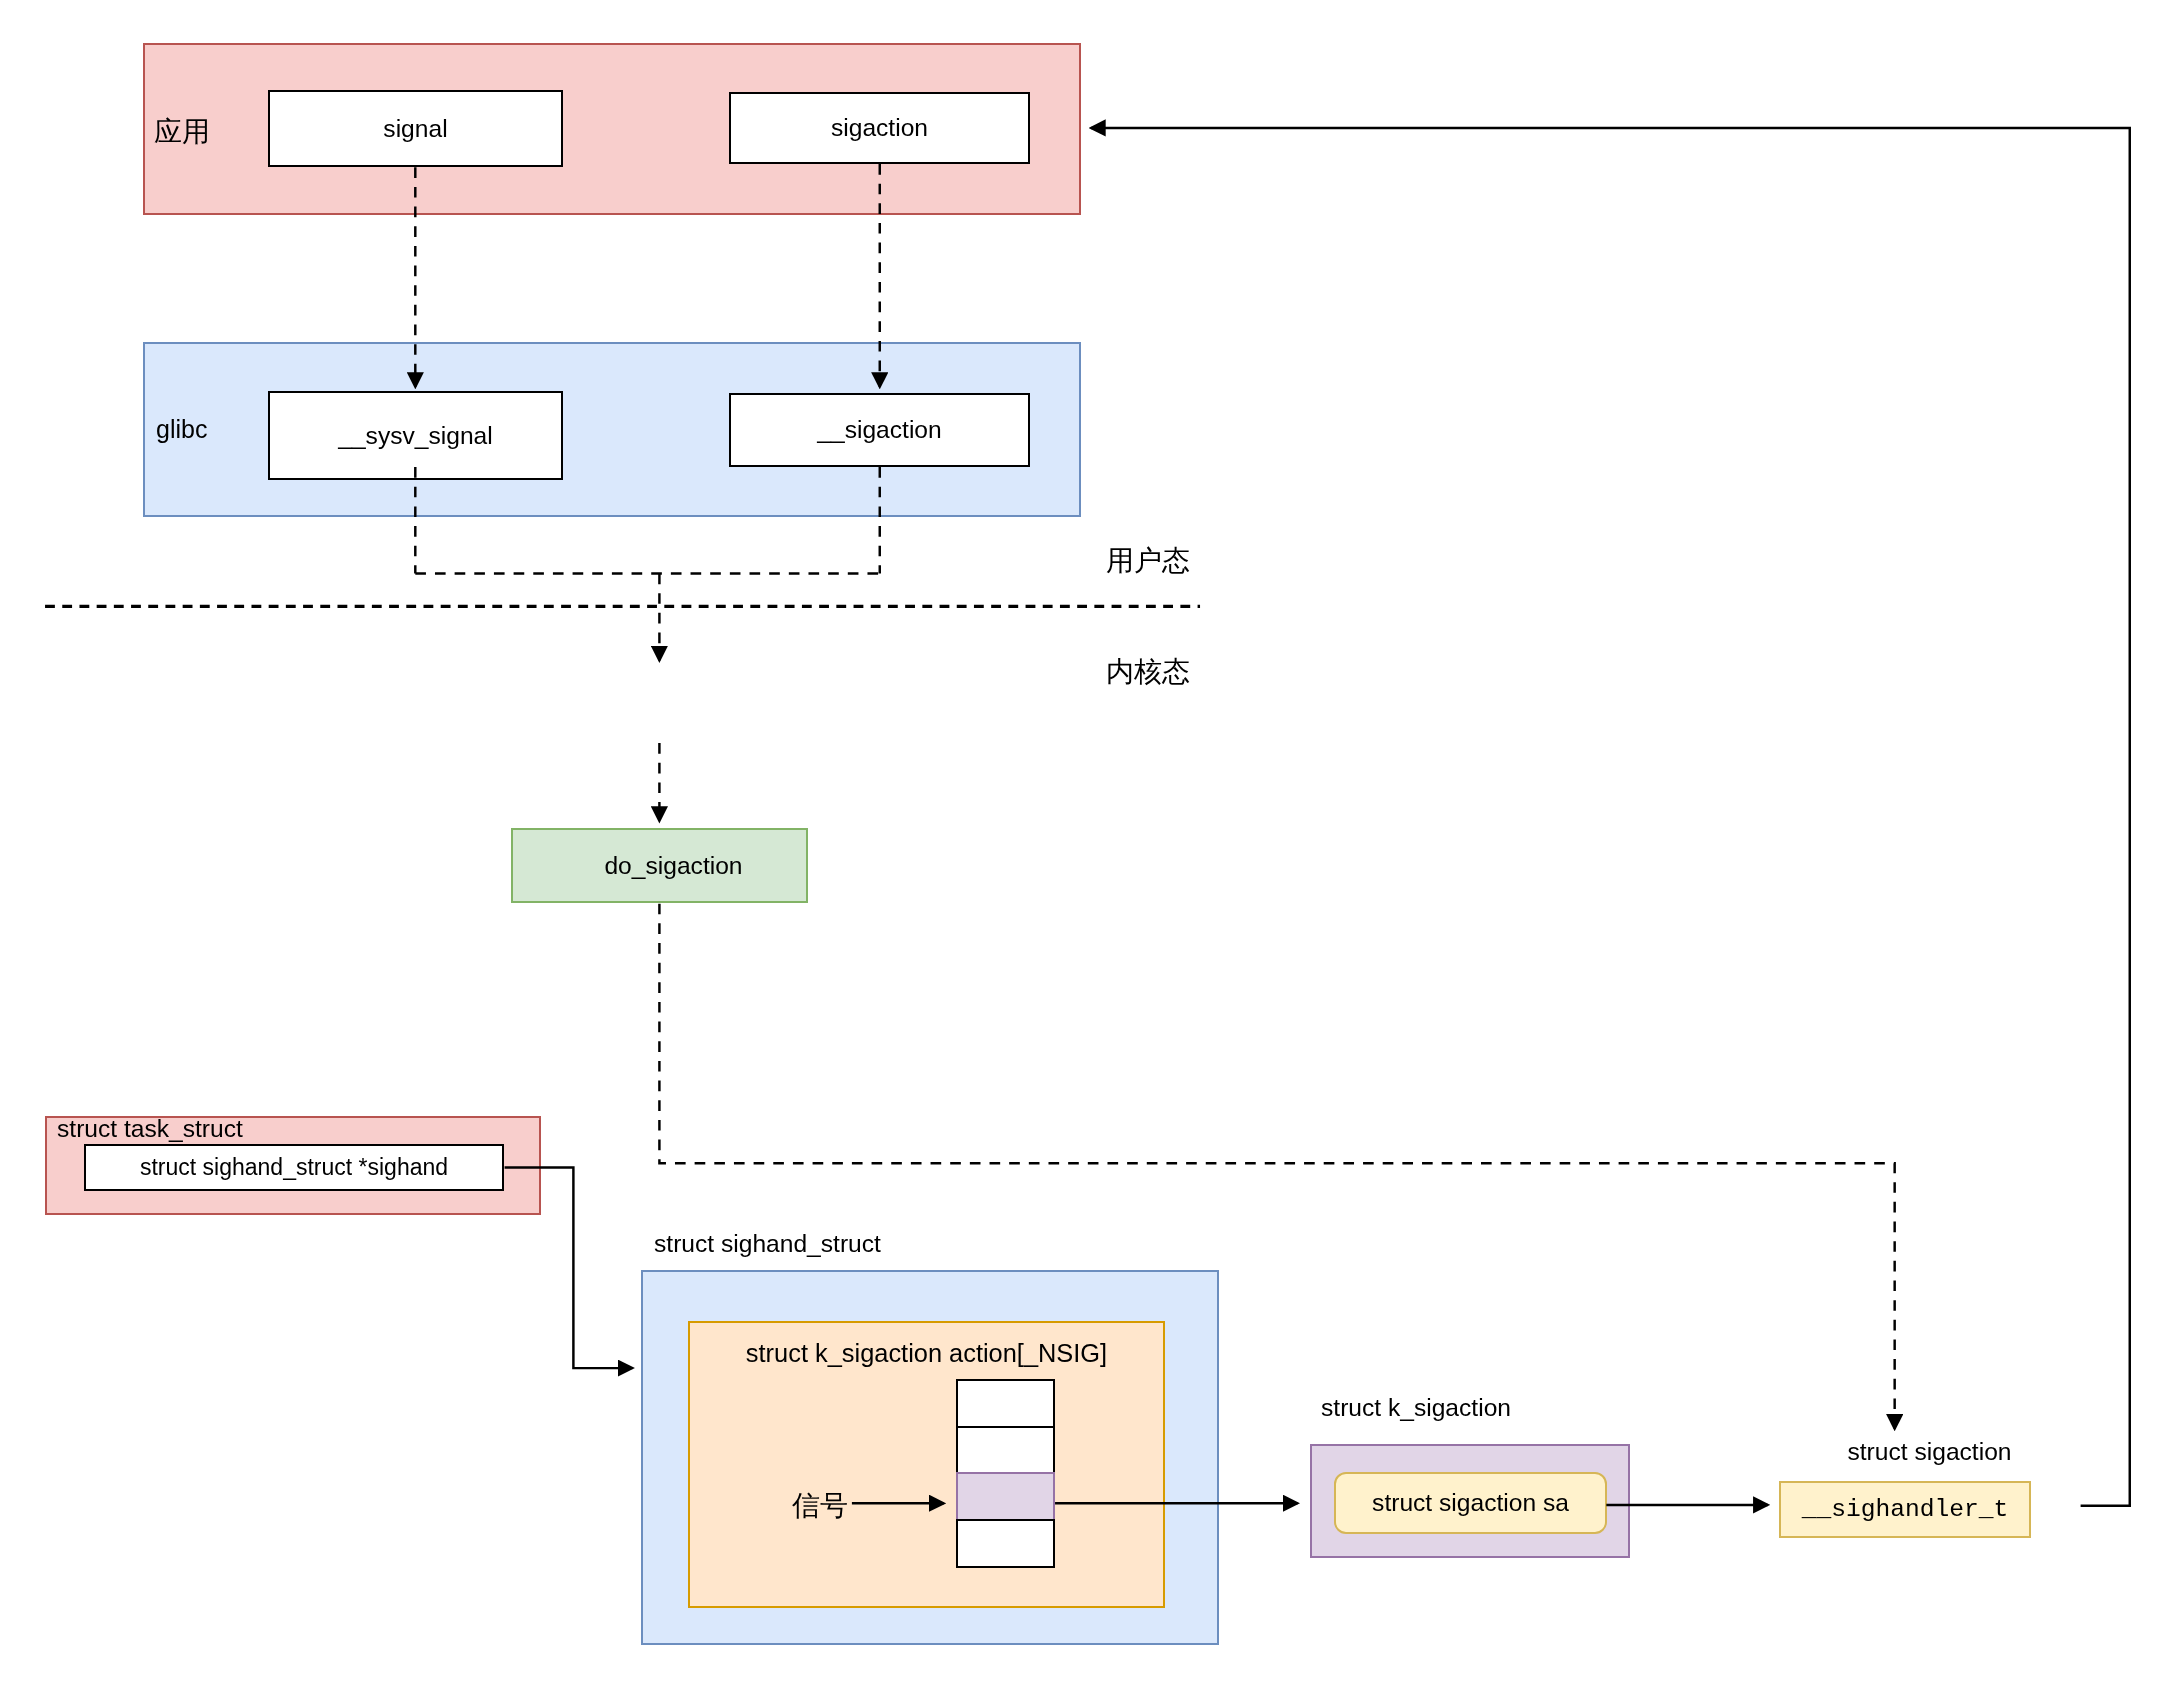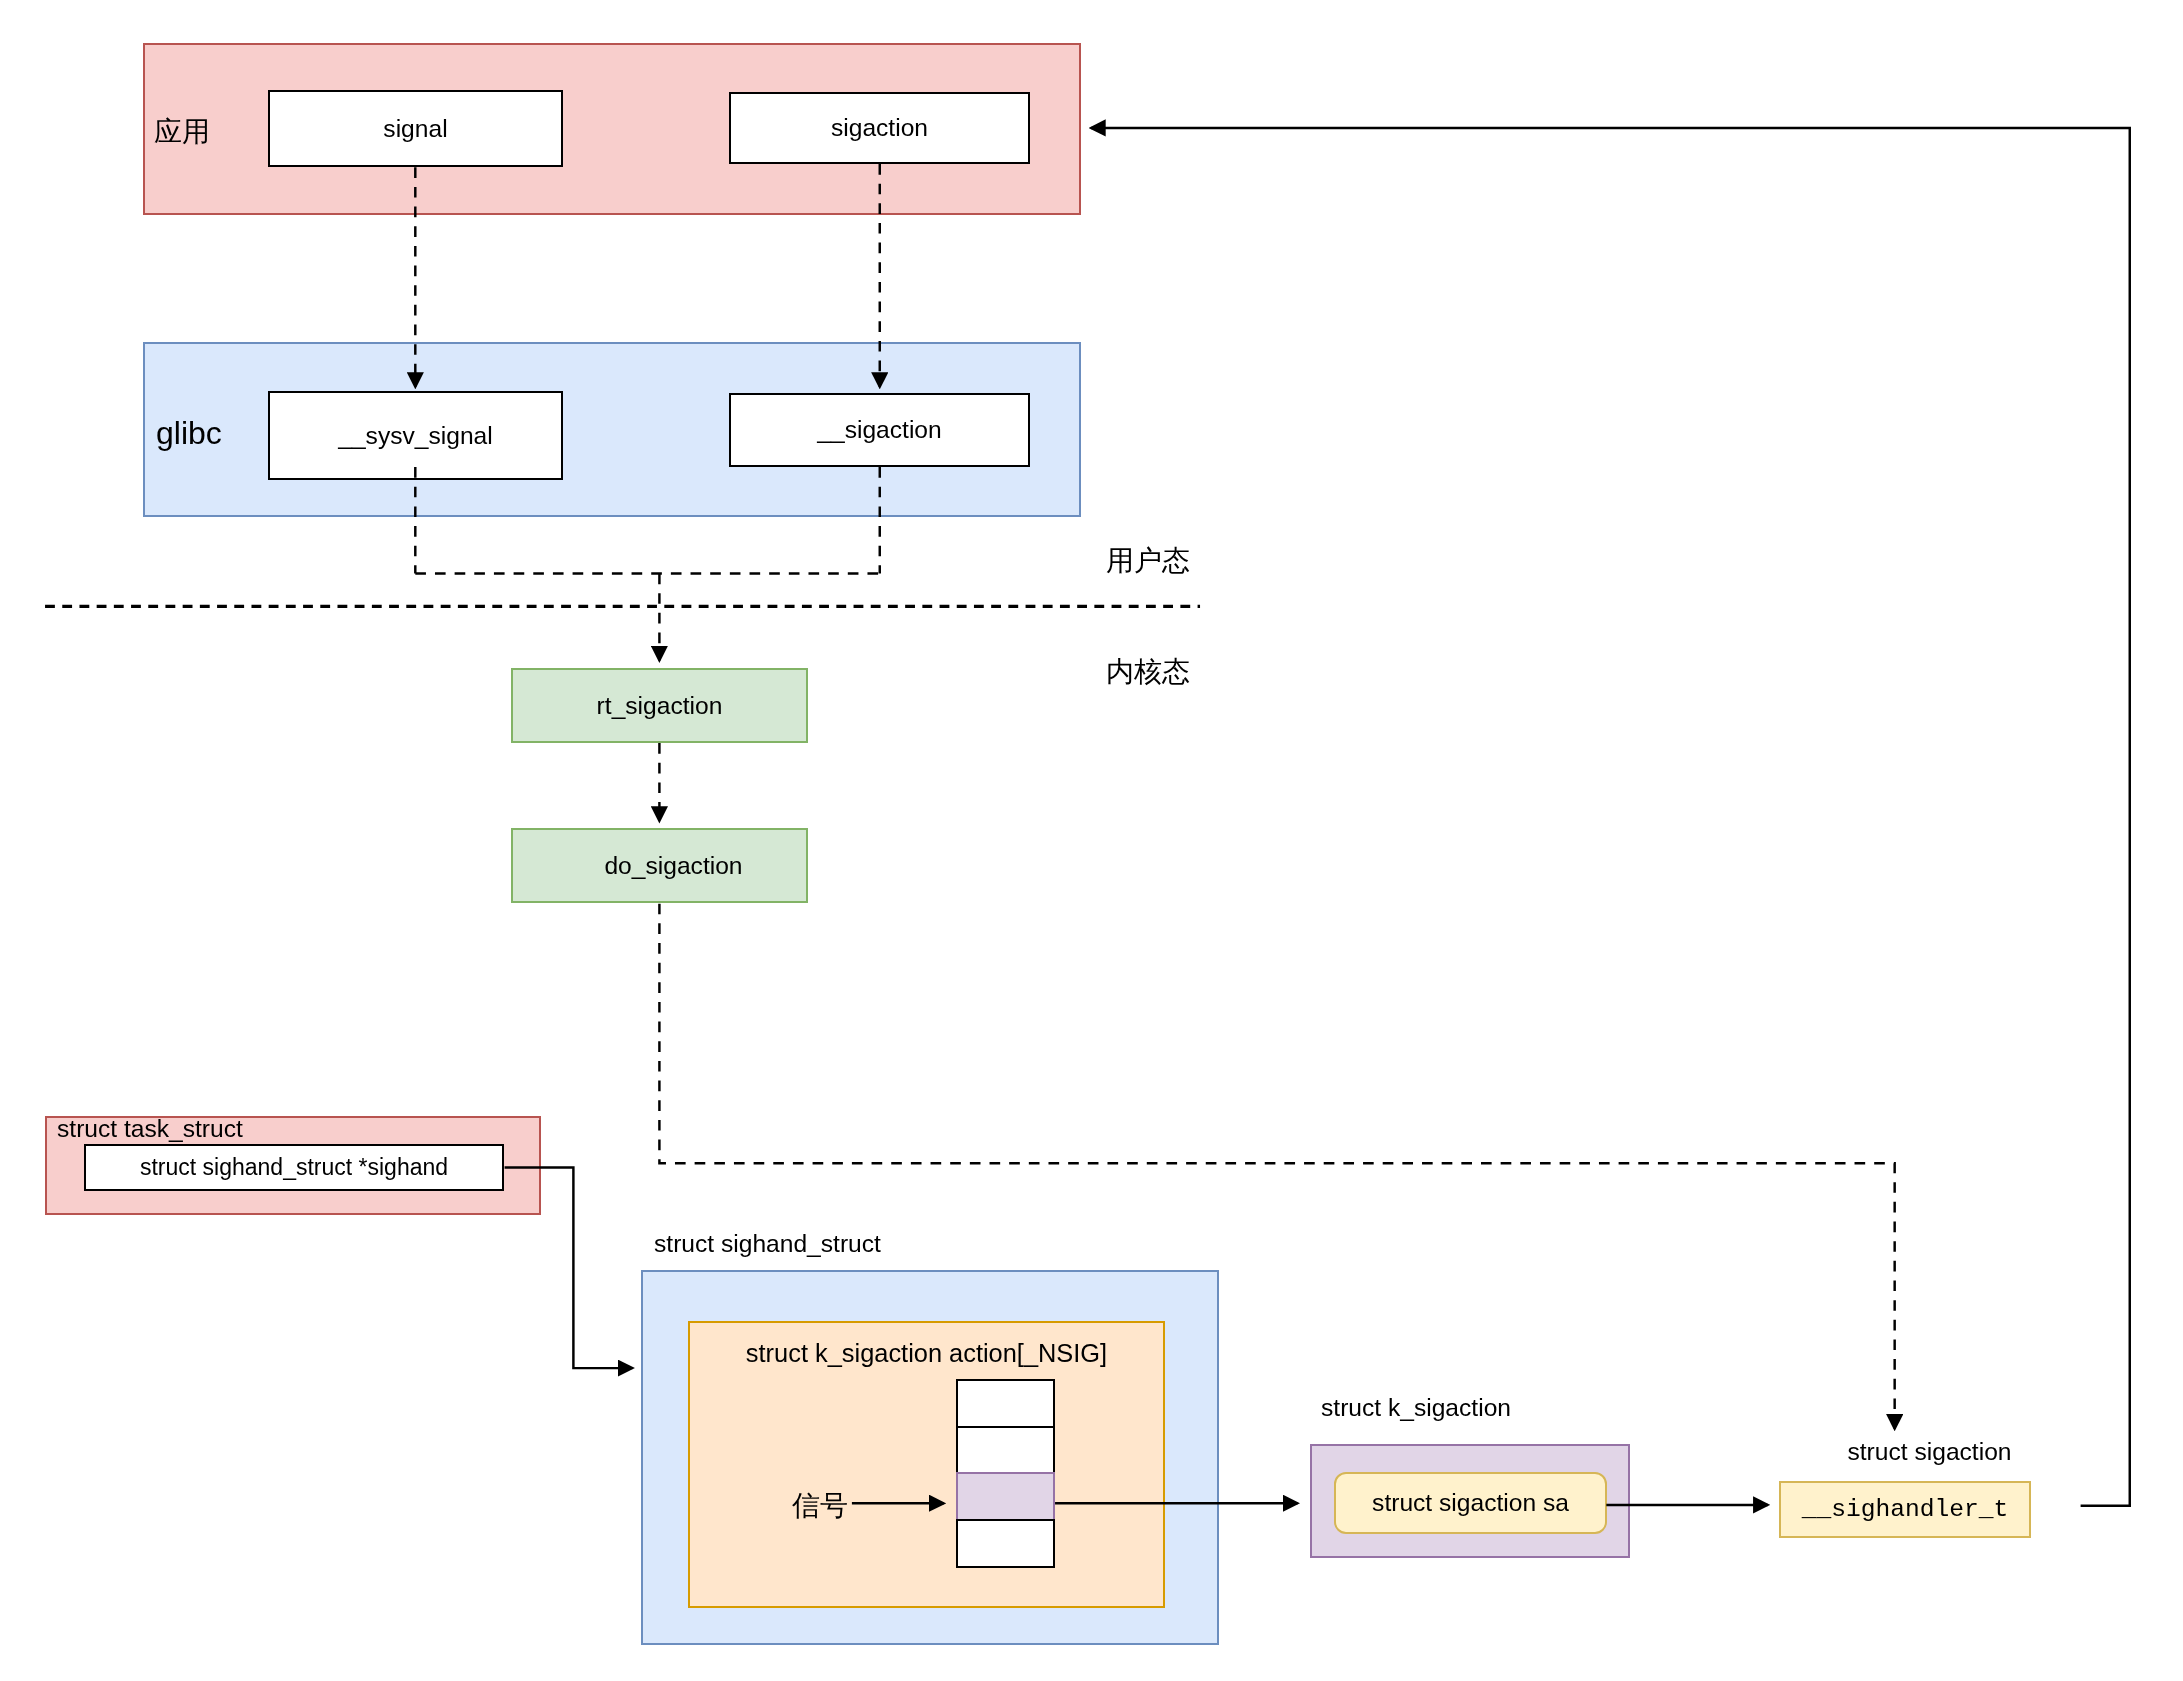--- a/index.html
+++ b/index.html
@@ -56,29 +56,28 @@
 
   <div>
     <div class="box layer-red" style="left:143px;top:43px;width:938px;height:172px;"></div>
     <div class="side-label zh" style="left:154px;top:113px;">应用</div>
     <div class="shape shape-white" style="left:268px;top:90px;width:295px;height:77px;">signal</div>
     <div class="shape shape-white" style="left:729px;top:92px;width:301px;height:72px;">sigaction</div>
   </div>
 
   <div>
     <div class="box layer-blue" style="left:143px;top:342px;width:938px;height:175px;"></div>
-    <div class="side-label" style="left:156px;top:415px;font-size:32px;">glibc</div>
+    <div class="side-label" style="left:156px;top:415px;font-size:25px;">glibc</div>
     <div class="shape shape-white" style="left:268px;top:391px;width:295px;height:89px;">__sysv_signal</div>
     <div class="shape shape-white" style="left:729px;top:393px;width:301px;height:74px;">__sigaction</div>
   </div>
 
   <div class="side-label zh" style="left:1106px;top:542px;">用户态</div>
   <div class="side-label zh" style="left:1106px;top:653px;">内核态</div>
 
-  <div class="shape shape-green" style="left:511px;top:668px;width:297px;height:75px;">rt_sigaction</div>
   <div class="shape shape-green" style="left:511px;top:828px;width:297px;height:75px;padding-left:28px;">do_sigaction</div>
 
   <div>
     <div class="title" style="left:57px;top:1075px;margin-top:40px;">struct task_struct</div>
     <div class="box layer-red" style="left:45px;top:1116px;width:496px;height:99px;"></div>
     <div class="shape shape-white" style="left:84px;top:1144px;width:420px;height:47px;font-size:23px;">struct sighand_struct *sighand</div>
   </div>
 
   <div>
     <div class="title" style="left:654px;top:1230px;">struct sighand_struct</div>

